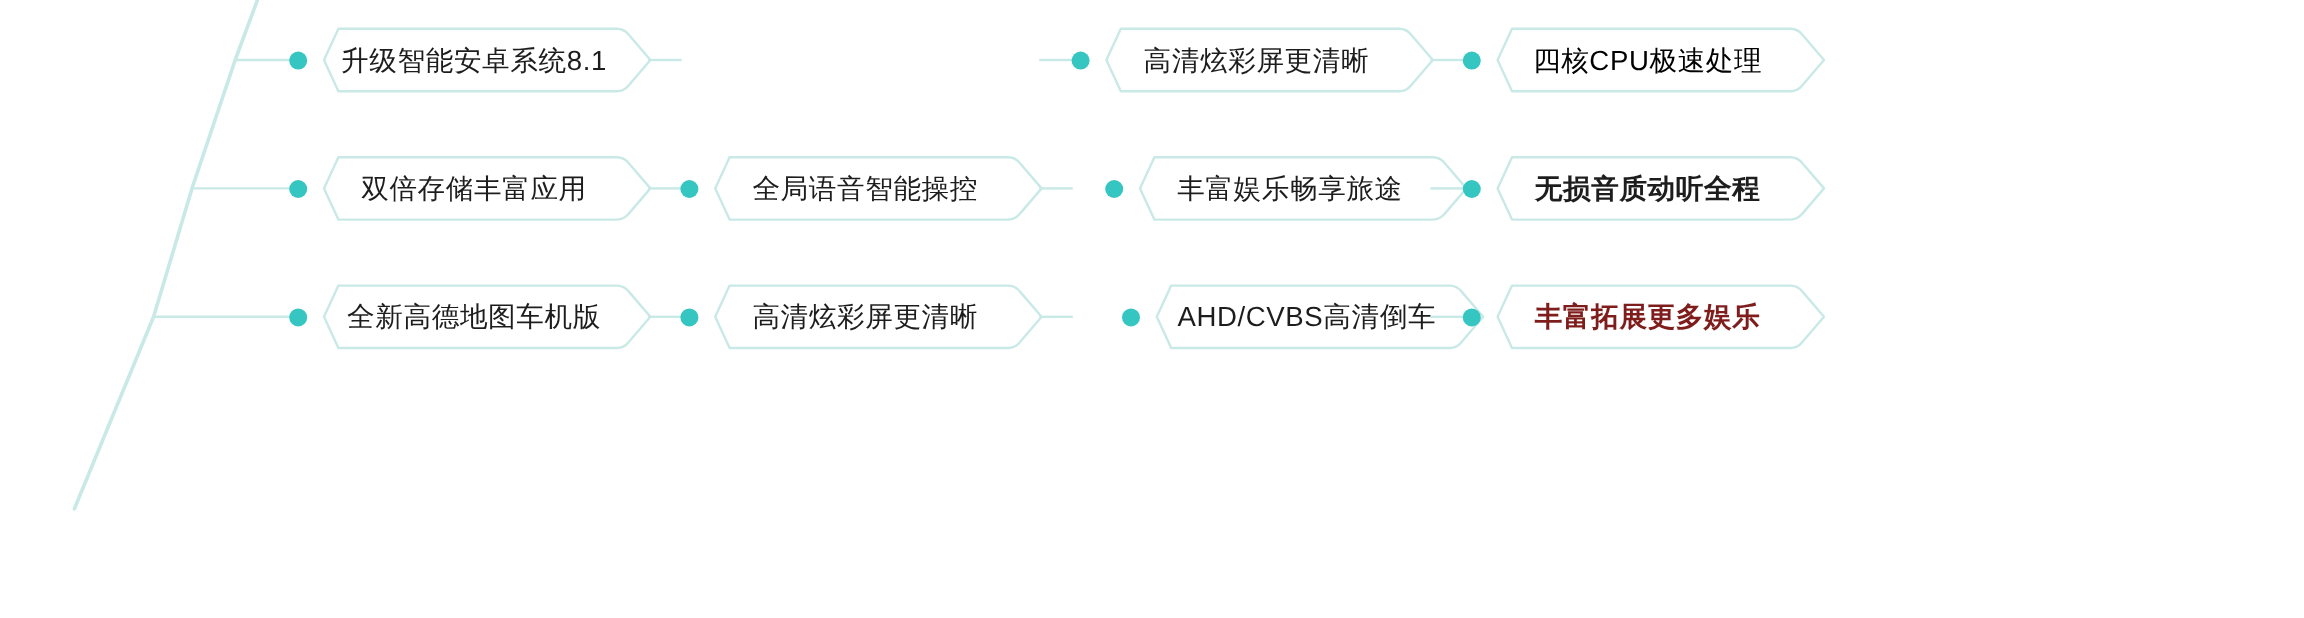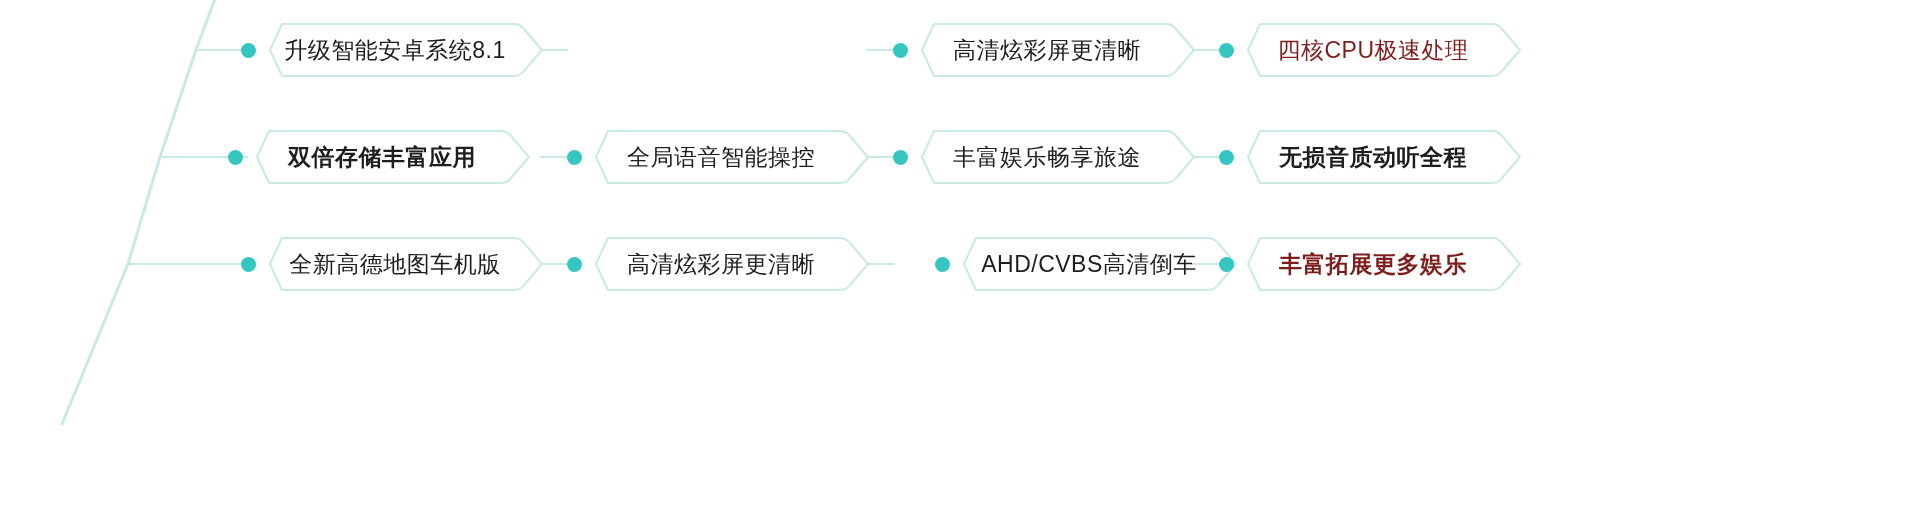--- a/index.html
+++ b/index.html
@@ -127,46 +127,46 @@
             <span class="chev-label" style="color: rgb(29, 29, 29);">高清炫彩屏更清晰</span>
           </div>
         </div>
         <div class="link" style="left: 1192px; width: 28px; background: rgb(201, 233, 231);"></div>
         <div class="node" style="left: 1219px; width: 294px;">
           <span class="dot" style="background: rgb(53, 198, 194);"></span>
           <div class="chev-wrap" style="width: 294px;">
             <svg class="chev-svg" width="294" height="56" viewBox="0 0 294 56">
               <path d="M 22 28 L 34 2 L 266 2 Q 272 2 276 7 L 294 28 L 276 49 Q 272 54 266 54 L 34 54 Z" fill="none" stroke="#c9e9e7" stroke-width="2" stroke-linejoin="round"></path>
             </svg>
-            <span class="chev-label" style="color: #7f1d1d;">四核CPU极速处理</span>
+            <span class="chev-label" style="color: #000000;">四核CPU极速处理</span>
           </div>
         </div>
       </div>
       <div class="row" style="top: 129px; width: 1920px;">
-        <div class="node" style="left: 228px; width: 294px; font-weight: bold;">
+        <div class="node" style="left: 241px; width: 294px;">
           <span class="dot" style="background: rgb(53, 198, 194);"></span>
           <div class="chev-wrap" style="width: 294px;">
             <svg class="chev-svg" width="294" height="56" viewBox="0 0 294 56">
               <path d="M 22 28 L 34 2 L 266 2 Q 272 2 276 7 L 294 28 L 276 49 Q 272 54 266 54 L 34 54 Z" fill="none" stroke="#c9e9e7" stroke-width="2" stroke-linejoin="round"></path>
             </svg>
             <span class="chev-label" style="color: rgb(29, 29, 29);">双倍存储丰富应用</span>
           </div>
         </div>
         <div class="link" style="left: 540px; width: 28px; background: rgb(201, 233, 231);"></div>
         <div class="node" style="left: 567px; width: 294px;">
           <span class="dot" style="background: rgb(53, 198, 194);"></span>
           <div class="chev-wrap" style="width: 294px;">
             <svg class="chev-svg" width="294" height="56" viewBox="0 0 294 56">
               <path d="M 22 28 L 34 2 L 266 2 Q 272 2 276 7 L 294 28 L 276 49 Q 272 54 266 54 L 34 54 Z" fill="none" stroke="#c9e9e7" stroke-width="2" stroke-linejoin="round"></path>
             </svg>
             <span class="chev-label" style="color: rgb(29, 29, 29);">全局语音智能操控</span>
           </div>
         </div>
         <div class="link" style="left: 866px; width: 28px; background: rgb(201, 233, 231);"></div>
-        <div class="node" style="left: 893px; width: 294px;">
+        <div class="node" style="left: 921px; width: 294px;">
           <span class="dot" style="background: rgb(53, 198, 194);"></span>
           <div class="chev-wrap" style="width: 294px;">
             <svg class="chev-svg" width="294" height="56" viewBox="0 0 294 56">
               <path d="M 22 28 L 34 2 L 266 2 Q 272 2 276 7 L 294 28 L 276 49 Q 272 54 266 54 L 34 54 Z" fill="none" stroke="#c9e9e7" stroke-width="2" stroke-linejoin="round"></path>
             </svg>
             <span class="chev-label" style="color: rgb(29, 29, 29);">丰富娱乐畅享旅途</span>
           </div>
         </div>
         <div class="link" style="left: 1192px; width: 28px; background: rgb(201, 233, 231);"></div>
         <div class="node" style="left: 1219px; width: 294px;">

